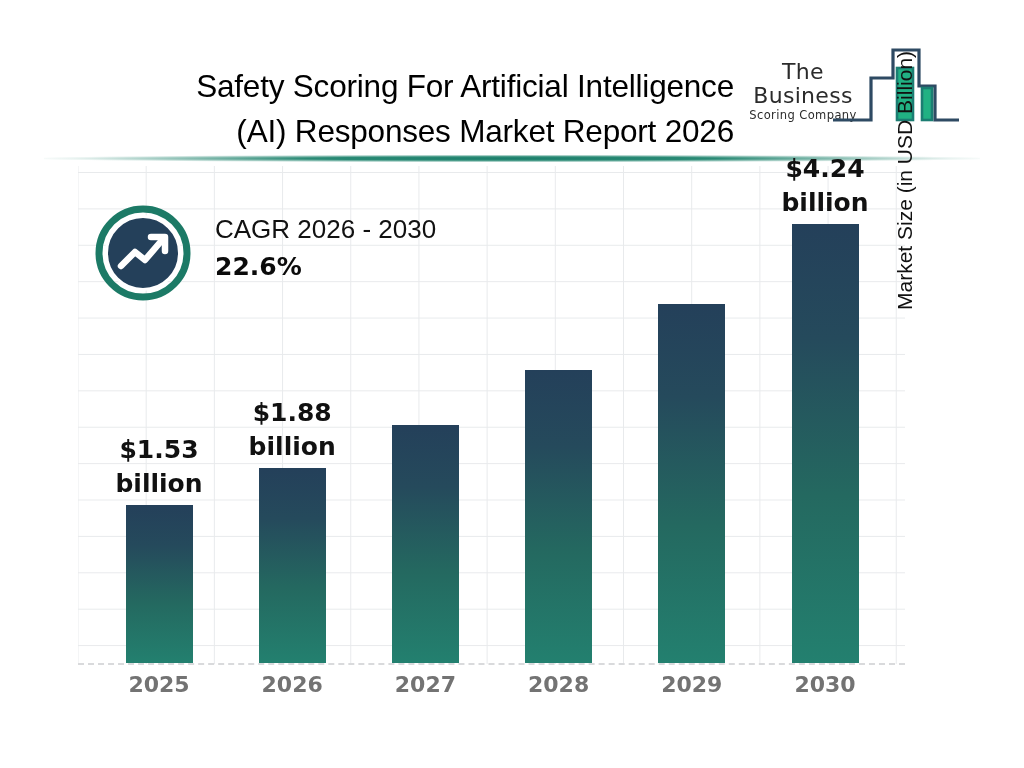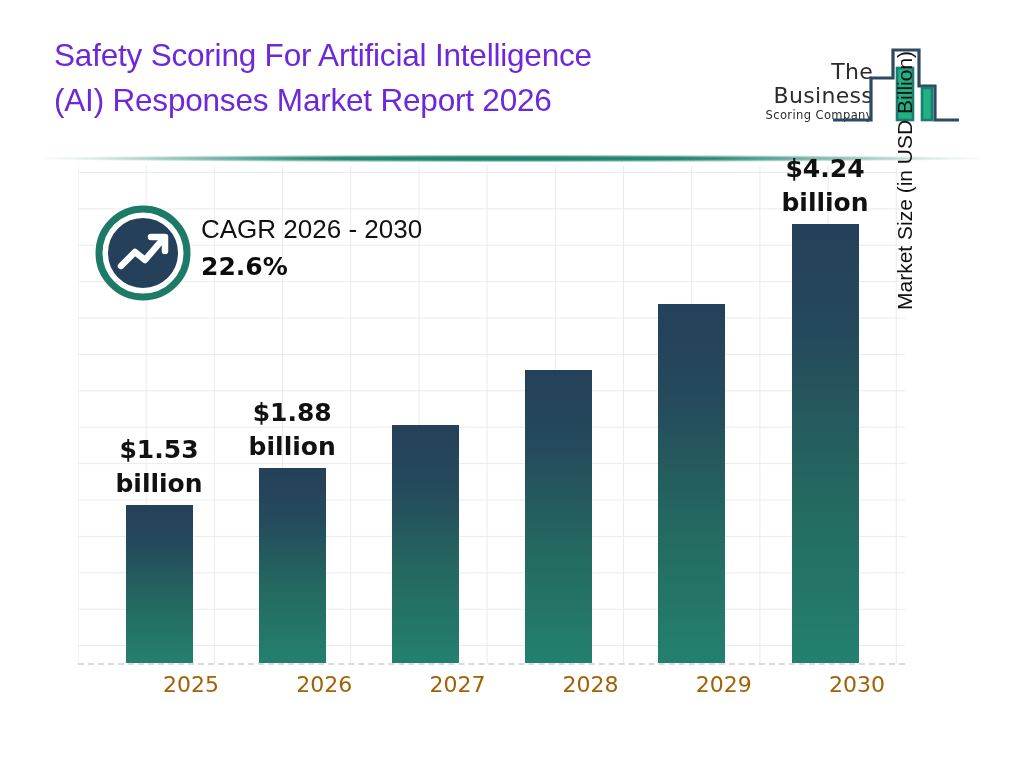--- a/index.html
+++ b/index.html
@@ -17,44 +17,45 @@
 
   
   #header {
     position: absolute;
     left: 0; top: 0;
     width: 1024px; height: 150px;
   }
   #report-title {
     position: absolute;
     left: 54px;
-    top: 33px;
+    top: 64px;
     width: 680px;
     font-size: 31.5px;
     line-height: 45px;
-    color: #6d28d9;
+    color: #000000;
     font-weight: 400;
     letter-spacing: -0.2px;
     white-space: pre-line;
+    text-align: right;
   }
 
   
   #logo {
     position: absolute;
     left: 733px;
     top: 44px;
     width: 240px;
     height: 82px;
   }
   #logo-text {
     position: absolute;
     left: 0px;
     top: 16px;
     width: 140px;
-    text-align: right;
+    text-align: center;
   }
   #logo-line1 {
     display: block;
     font-size: 22px;
     color: #2b2b2b;
     letter-spacing: 0.3px;
     font-family: "DejaVu Sans", sans-serif;
     line-height: 24px;
   }
   #logo-line2 {
@@ -123,24 +124,24 @@
     font-weight: bold;
     color: #111111;
     line-height: 34px;
     white-space: pre-line;
     font-family: "DejaVu Sans", sans-serif;
   }
 
   .x-tick {
     position: absolute;
     top: 672px;
-    text-align: right;
+    text-align: center;
     font-size: 22px;
-    font-weight: normal;
-    color: #a16207;
+    font-weight: bold;
+    color: #737373;
     font-family: "DejaVu Sans", sans-serif;
   }
 
   #y-axis-title {
     position: absolute;
     left: 893px;
     top: 270px;
     width: 390px;
     transform: rotate(-90deg);
     transform-origin: 20px 20px;
@@ -159,21 +160,21 @@
   }
   #cagr-badge {
     position: absolute;
     left: 0px;
     top: 0px;
     width: 96px;
     height: 96px;
   }
   #cagr-text {
     position: absolute;
-    left: 106px;
+    left: 120px;
     top: 6px;
   }
   #cagr-period {
     font-size: 26px;
     color: #111111;
     line-height: 36px;
     display: block;
   }
   #cagr-value {
     font-size: 25px;

